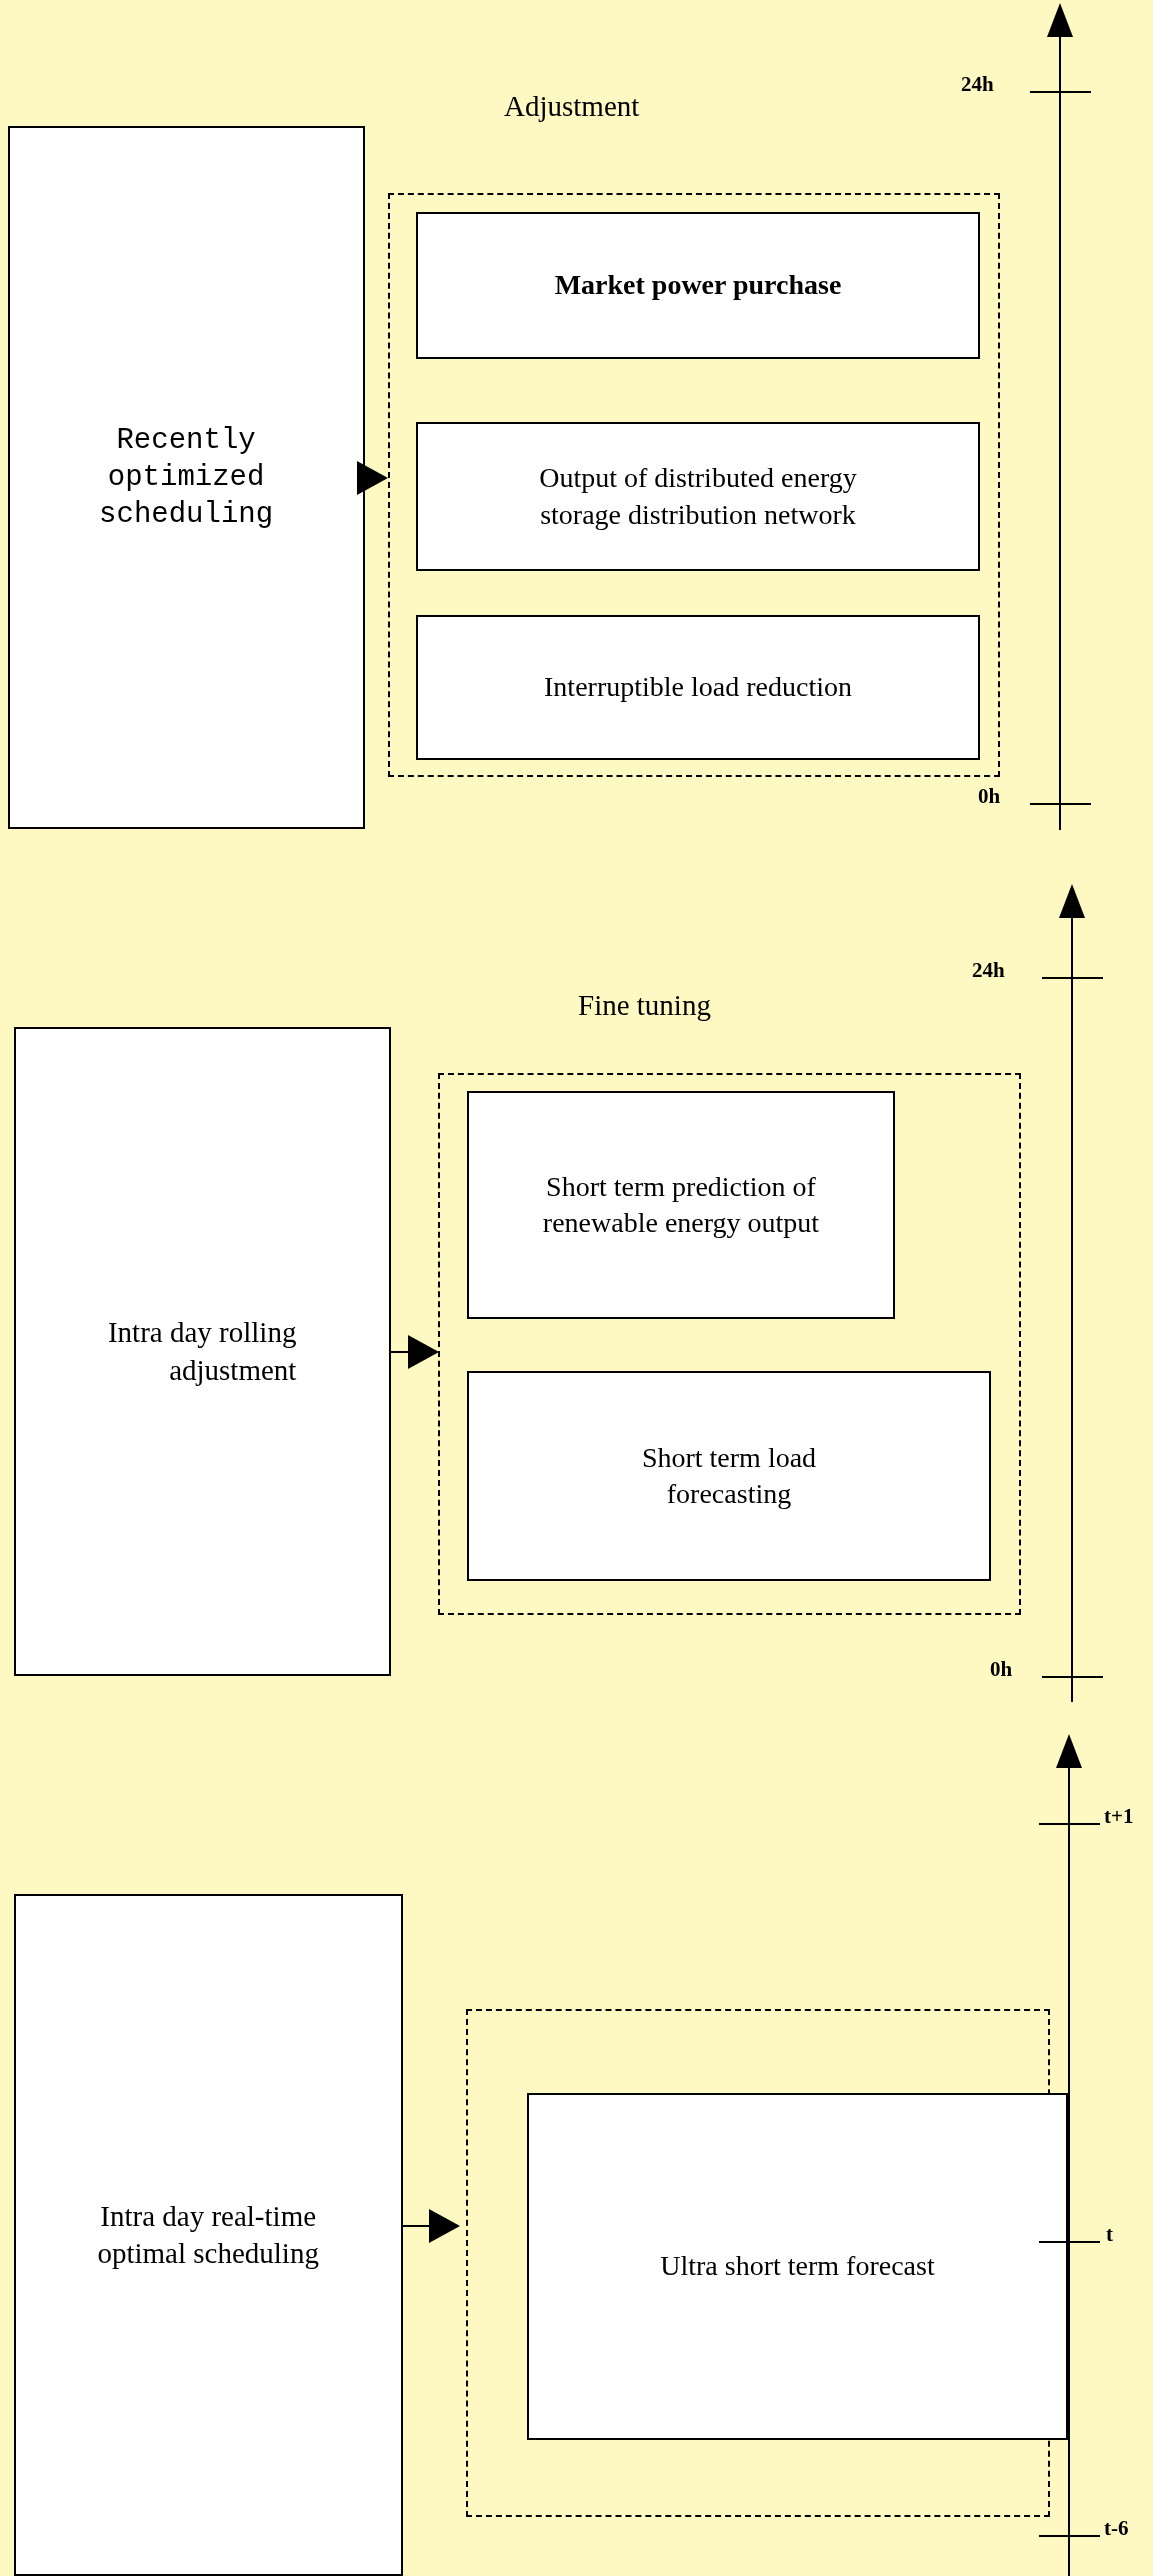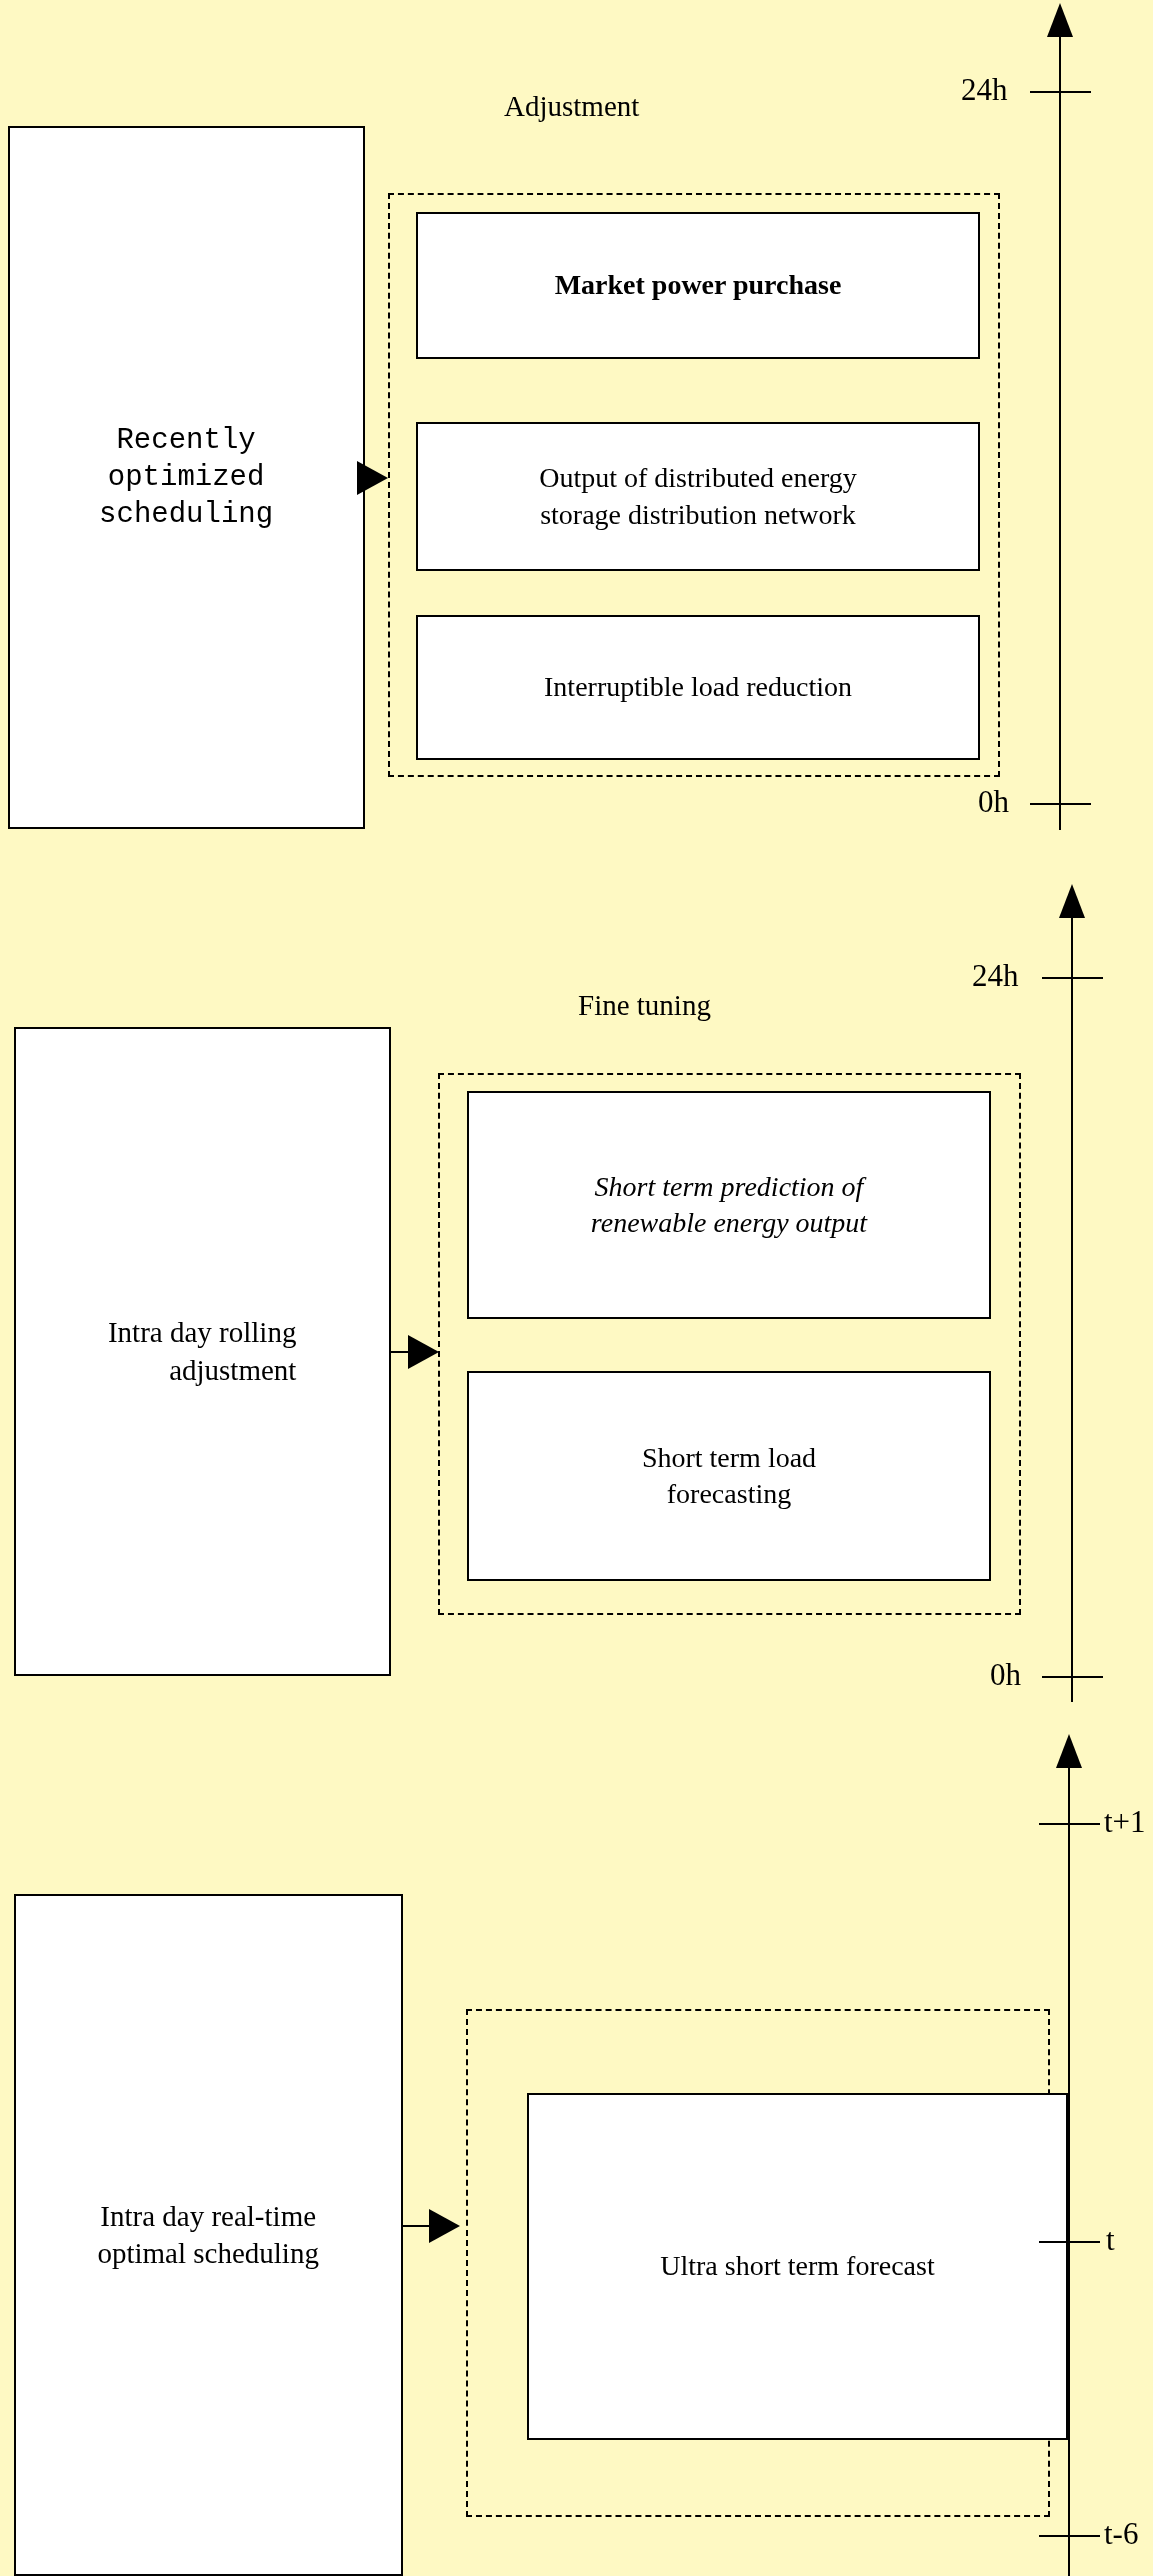--- a/index.html
+++ b/index.html
@@ -14,21 +14,21 @@
   .bigbox-text{font-size:29px;line-height:1.28;padding:0 10.7px;}
   .inner-text{font-size:28px;line-height:1.30;padding:0 12.2px;}
   .stage-title{position:absolute;font-size:29px;line-height:1;white-space:nowrap;}
 
   
   .axis-line{position:absolute;width:2.3px;background:#000;}
   .axis-head{position:absolute;width:0;height:0;
              border-left:13px solid transparent;border-right:13px solid transparent;
              border-bottom:34px solid #000;}
   .tick{position:absolute;height:2.3px;background:#000;}
-  .tick-label{position:absolute;font-size:31px;line-height:1;white-space:nowrap;}
+  .tick-label{position:absolute;font-size:21px;line-height:1;white-space:nowrap;font-weight:bold;}
 
   
   .conn-line{position:absolute;height:2.3px;background:#000;}
   .conn-head{position:absolute;width:0;height:0;
              border-top:17.6px solid transparent;border-bottom:17.6px solid transparent;
              border-left:31px solid #000;}
 </style>
 </head>
 <body>
 
@@ -72,21 +72,21 @@
   <div class="solid-box" style="left:13.7px;top:1027px;width:377px;height:649px;text-align:right;">
     <span class="bigbox-text" style="white-space:pre-line;">Intra day rolling
 adjustment</span>
   </div>
 
   <div class="conn-line" style="left:391px;top:1351px;width:20px;"></div>
   <div class="conn-head" style="left:408px;top:1335px;"></div>
 
   <div class="dashed-box" style="left:438px;top:1073px;width:583px;height:542px;"></div>
 
-  <div class="solid-box" style="left:467px;top:1091px;width:524px;height:228px;font-style:italic;">
+  <div class="solid-box" style="left:467px;top:1091px;width:428px;height:228px;">
     <span class="inner-text" style="white-space:pre-line;">Short term prediction of
 renewable energy output</span>
   </div>
 
   <div class="solid-box" style="left:467px;top:1371px;width:524px;height:210px;align-items:center;">
     <span class="inner-text" style="white-space:pre-line;">Short term load
 forecasting</span>
   </div>
 
   <div class="axis-line" style="left:1071px;top:915px;height:787px;"></div>

